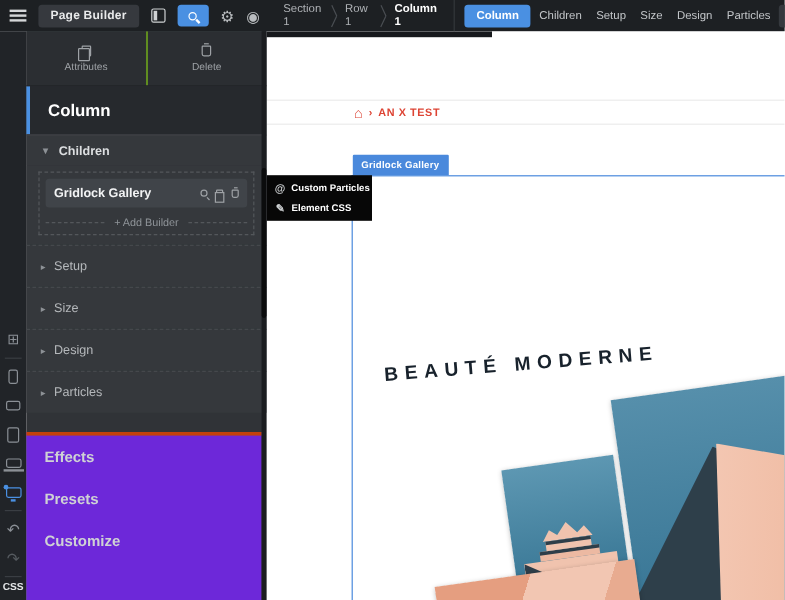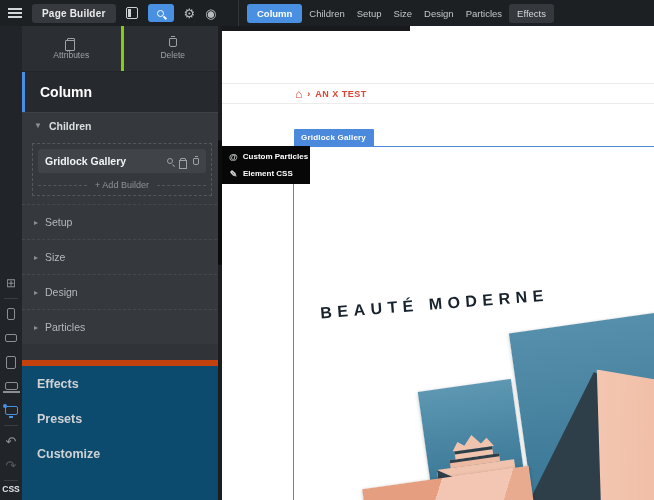--- a/index.html
+++ b/index.html
@@ -51,21 +51,21 @@
   .arrow { font-size:13px; line-height:1; }
   .arrow.redo { color:#565b60; }
   .css-label { color:#e3e5e7; font-size:8.5px; font-weight:bold; margin-bottom:6px; }
 
   
   .sidebar { position:absolute; left:22px; top:26px; width:200px; height:474px; background:#303337; z-index:40; }
   .sb-scroll { position:absolute; right:0; top:0; width:4px; height:100%; background:#1b1d20; }
   .sb-thumb { position:absolute; right:0; top:114px; width:4px; height:125px; background:#0b0c0d; border-radius:2px; }
   .actions { height:46px; display:flex; background:#2b2e32; border-bottom:1px solid #222528; }
   .action { flex:1; display:flex; flex-direction:column; align-items:center; justify-content:center; gap:3px; color:#9ea2a6; font-size:8.5px; }
-  .action + .action { border-left:3px solid #84cc16; }
+  .action + .action { border-left:1px solid #84cc16; }
   .icon-copy { width:8px; height:9px; border:1.2px solid #9ea2a6; border-radius:1px; position:relative; }
   .icon-copy::before { content:""; position:absolute; left:-3.5px; top:1.5px; width:8px; height:9px; background:#2b2e32; border:1.2px solid #9ea2a6; border-radius:1px; }
   .icon-trash { width:8px; height:9px; border:1.2px solid #9ea2a6; border-radius:1px 1px 2px 2px; position:relative; }
   .icon-trash::before { content:""; position:absolute; left:1px; top:-3px; width:4px; height:1.2px; background:#9ea2a6; }
   .sb-title { height:40px; background:#26292d; border-left:3px solid #4a90e2; display:flex; align-items:center;
               padding-left:15px; color:#fff; font-size:14px; font-weight:bold; }
   .sec-head { height:26px; display:flex; align-items:center; gap:7px; padding-left:12px;
               color:#dcdee0; font-size:10.5px; font-weight:bold; background:#35383c; border-top:1px solid #3f4246; }
   .tri { color:#8d9196; font-size:8px; }
   .children-body { background:#35383c; padding:5px 10px 8px 10px; }
@@ -77,21 +77,21 @@
   .mini-mag { width:6px; height:6px; border:1.2px solid #9ea2a6; border-radius:50%; position:relative; }
   .mini-mag::after { content:""; position:absolute; width:1.2px; height:3px; background:#9ea2a6; left:5px; top:4.5px; transform:rotate(-45deg); }
   .mini-copy { width:6px; height:7px; border:1px solid #9ea2a6; border-radius:1px; position:relative; }
   .mini-copy::before { content:""; position:absolute; left:-2.5px; top:1px; width:6px; height:7px; background:#404449; border:1px solid #9ea2a6; }
   .mini-trash { width:6px; height:7px; border:1px solid #9ea2a6; border-radius:1px 1px 2px 2px; position:relative; }
   .mini-trash::before { content:""; position:absolute; left:.5px; top:-2.5px; width:3.5px; height:1px; background:#9ea2a6; }
   .add-el { display:flex; align-items:center; gap:8px; margin-top:7px; color:#8f9499; font-size:9px; }
   .add-el::before, .add-el::after { content:""; flex:1; border-top:1px dashed #54575b; }
   .sec-collapsed { height:35px; display:flex; align-items:center; gap:7px; padding-left:12px;
                    color:#b5b8bb; font-size:10.5px; background:#35383c; border-top:1px dashed #45484c; }
-  .sb-bottom { position:absolute; left:0; right:4px; top:334px; bottom:0; background:#0c4a6e; border-top:6px solid #c2410c; }
+  .sb-bottom { position:absolute; left:0; right:4px; top:334px; bottom:0; background:#6d28d9; border-top:3px solid #c2410c; }
   .sb-bottom .b-item { height:35px; display:flex; align-items:center; padding-left:15px;
                        color:#cfd2d4; font-size:12.5px; font-weight:bold; }
 
   
   .content { position:absolute; left:222px; top:26px; width:432px; height:474px; background:#fff; overflow:hidden; }
   .top-strip { position:absolute; left:0; top:0; width:188px; height:5px; background:#17191c; }
   .page-title { position:absolute; left:68px; top:7px; font-size:33px; font-weight:bold; color:#141414; letter-spacing:-1px; }
   .crumb-band { position:absolute; left:0; top:57px; width:432px; height:21px; border-top:1px solid #ececec; border-bottom:1px solid #ececec;
                 display:flex; align-items:center; padding-left:73px; gap:5px; }
   .home-ic { color:#dd4434; font-size:12px; line-height:1; }
@@ -137,20 +137,27 @@
       </div>
     <div class="pb-btn">Page Builder</div>
     <div class="sq-toggle"></div>
     <div class="search-btn">
         <span class="mag"></span>
       </div>
     <div class="gear">⚙</div>
     <div class="gear">◉</div>
   </div>
   <div class="tb-right">
+    <div class="crumbs">
+      <span class="crumb">Section 1</span>
+      <span class="sep"></span>
+      <span class="crumb">Row 1</span>
+      <span class="sep"></span>
+      <span class="crumb current">Column 1</span>
+    </div>
     <div class="tabs">
       <span class="tab active">Column</span>
       <span class="tab">Children</span>
       <span class="tab">Setup</span>
       <span class="tab">Size</span>
       <span class="tab">Design</span>
       <span class="tab">Particles</span>
       <span class="tab boxed">Effects</span>
 
     </div>

